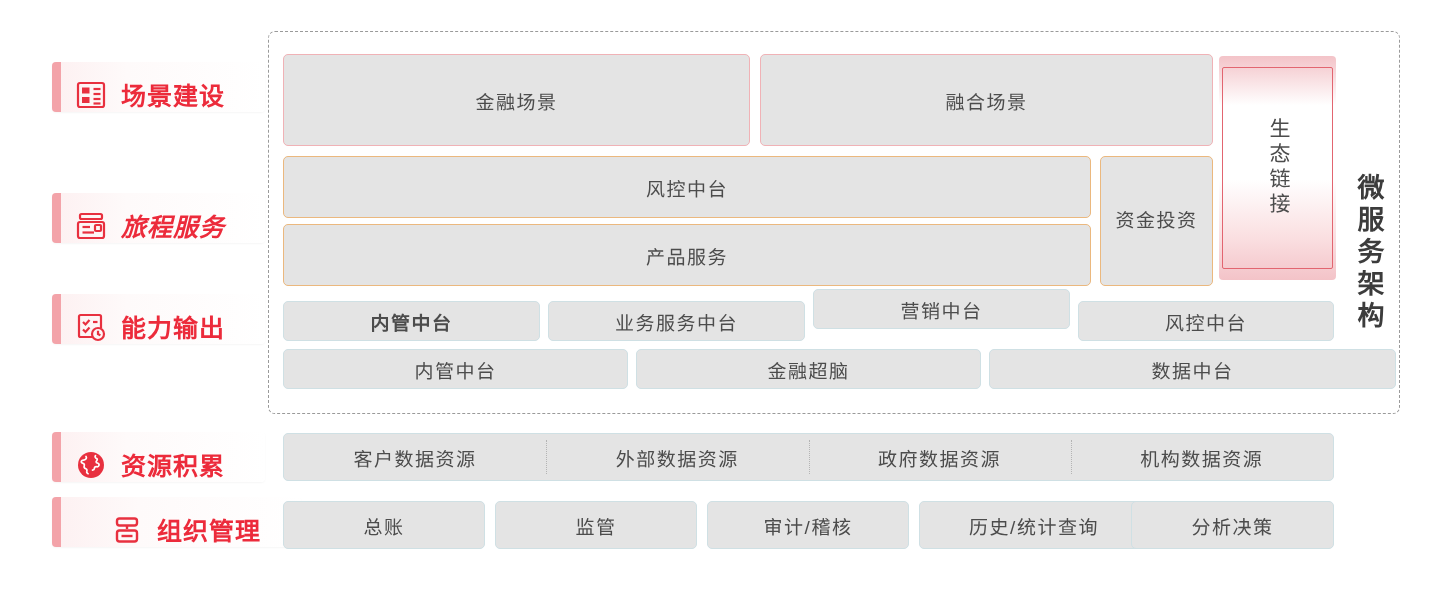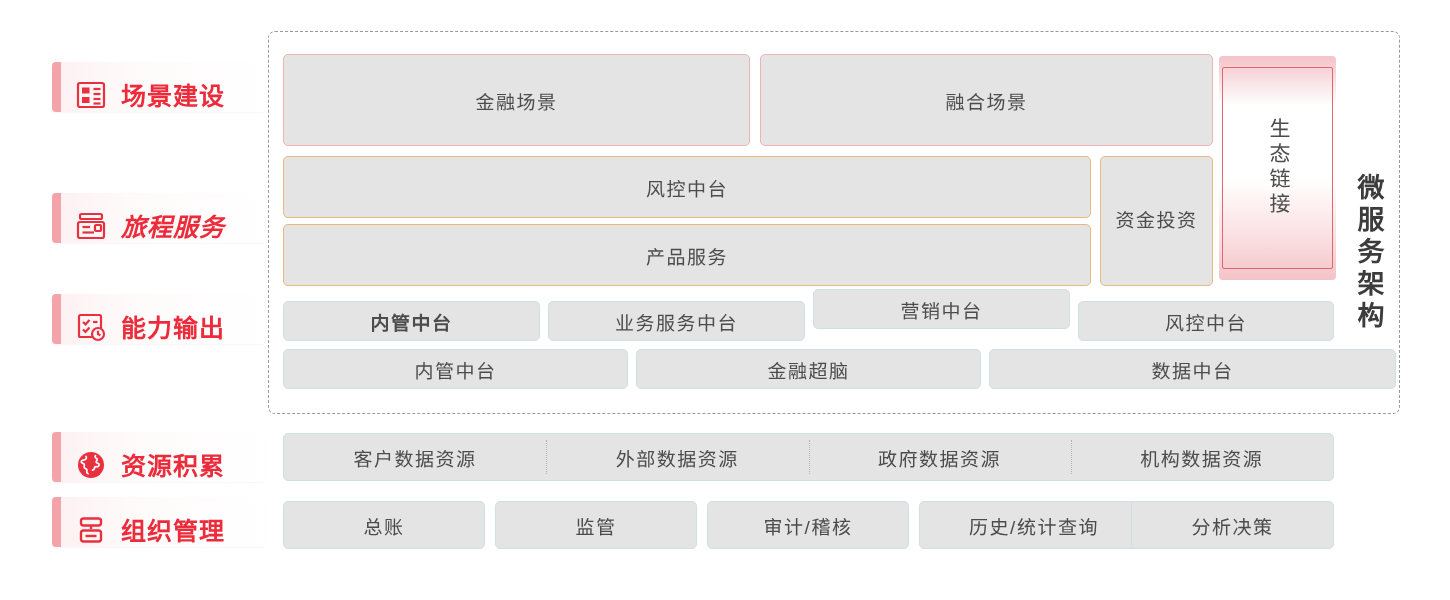--- a/index.html
+++ b/index.html
@@ -214,21 +214,21 @@
     <span class="bar"></span>
     <span class="licon">
       <svg width="32" height="32" viewBox="0 0 32 32">
         <circle cx="16" cy="16" r="13" fill="#e8303f"></circle>
         <path d="M11 7.5c1 1.6 0.2 2.6-1.2 3.2-1.4 0.6-2.6 0-3.4 1.4-0.6 1.1 0.4 2.1 1.6 2.3 1.3 0.2 1.6 1.4 1.2 2.6-0.4 1.3 0.4 2.3 1.6 2.7 1.1 0.4 1.3 1.5 1 2.6-0.3 1 0.3 2 1.3 2.4M20.5 6.6c-0.9 1.1-0.2 2.3 0.9 2.8 1.2 0.5 1 1.7 0.2 2.4-0.9 0.8-0.4 1.9 0.7 2.2 1.2 0.3 2 1.2 1.7 2.4-0.3 1.2-1.5 1.5-2.6 1.3-1.1-0.2-1.9 0.5-2 1.6-0.1 1.1-0.9 1.7-1.9 1.8" fill="none" stroke="#ffffff" stroke-width="1.7" stroke-linecap="round" stroke-linejoin="round"></path>
       </svg>
     </span>
     <span class="ltext">资源积累</span>
   </div>
 
-  <div class="side-label" style="top:497px;">
+  <div class="side-label" style="top:497px;padding-left:36px;">
     <span class="bar"></span>
     <span class="licon">
       <svg width="32" height="32" viewBox="0 0 32 32" fill="none" stroke="#e8303f" stroke-width="2.4">
         <rect x="6" y="4.5" width="20" height="7" rx="2.5"></rect>
         <line x1="16" y1="11.5" x2="16" y2="15"></line>
         <rect x="6" y="16.5" width="20" height="11" rx="2.5"></rect>
         <line x1="10.5" y1="22" x2="21.5" y2="22"></line>
       </svg>
     </span>
     <span class="ltext">组织管理</span>

